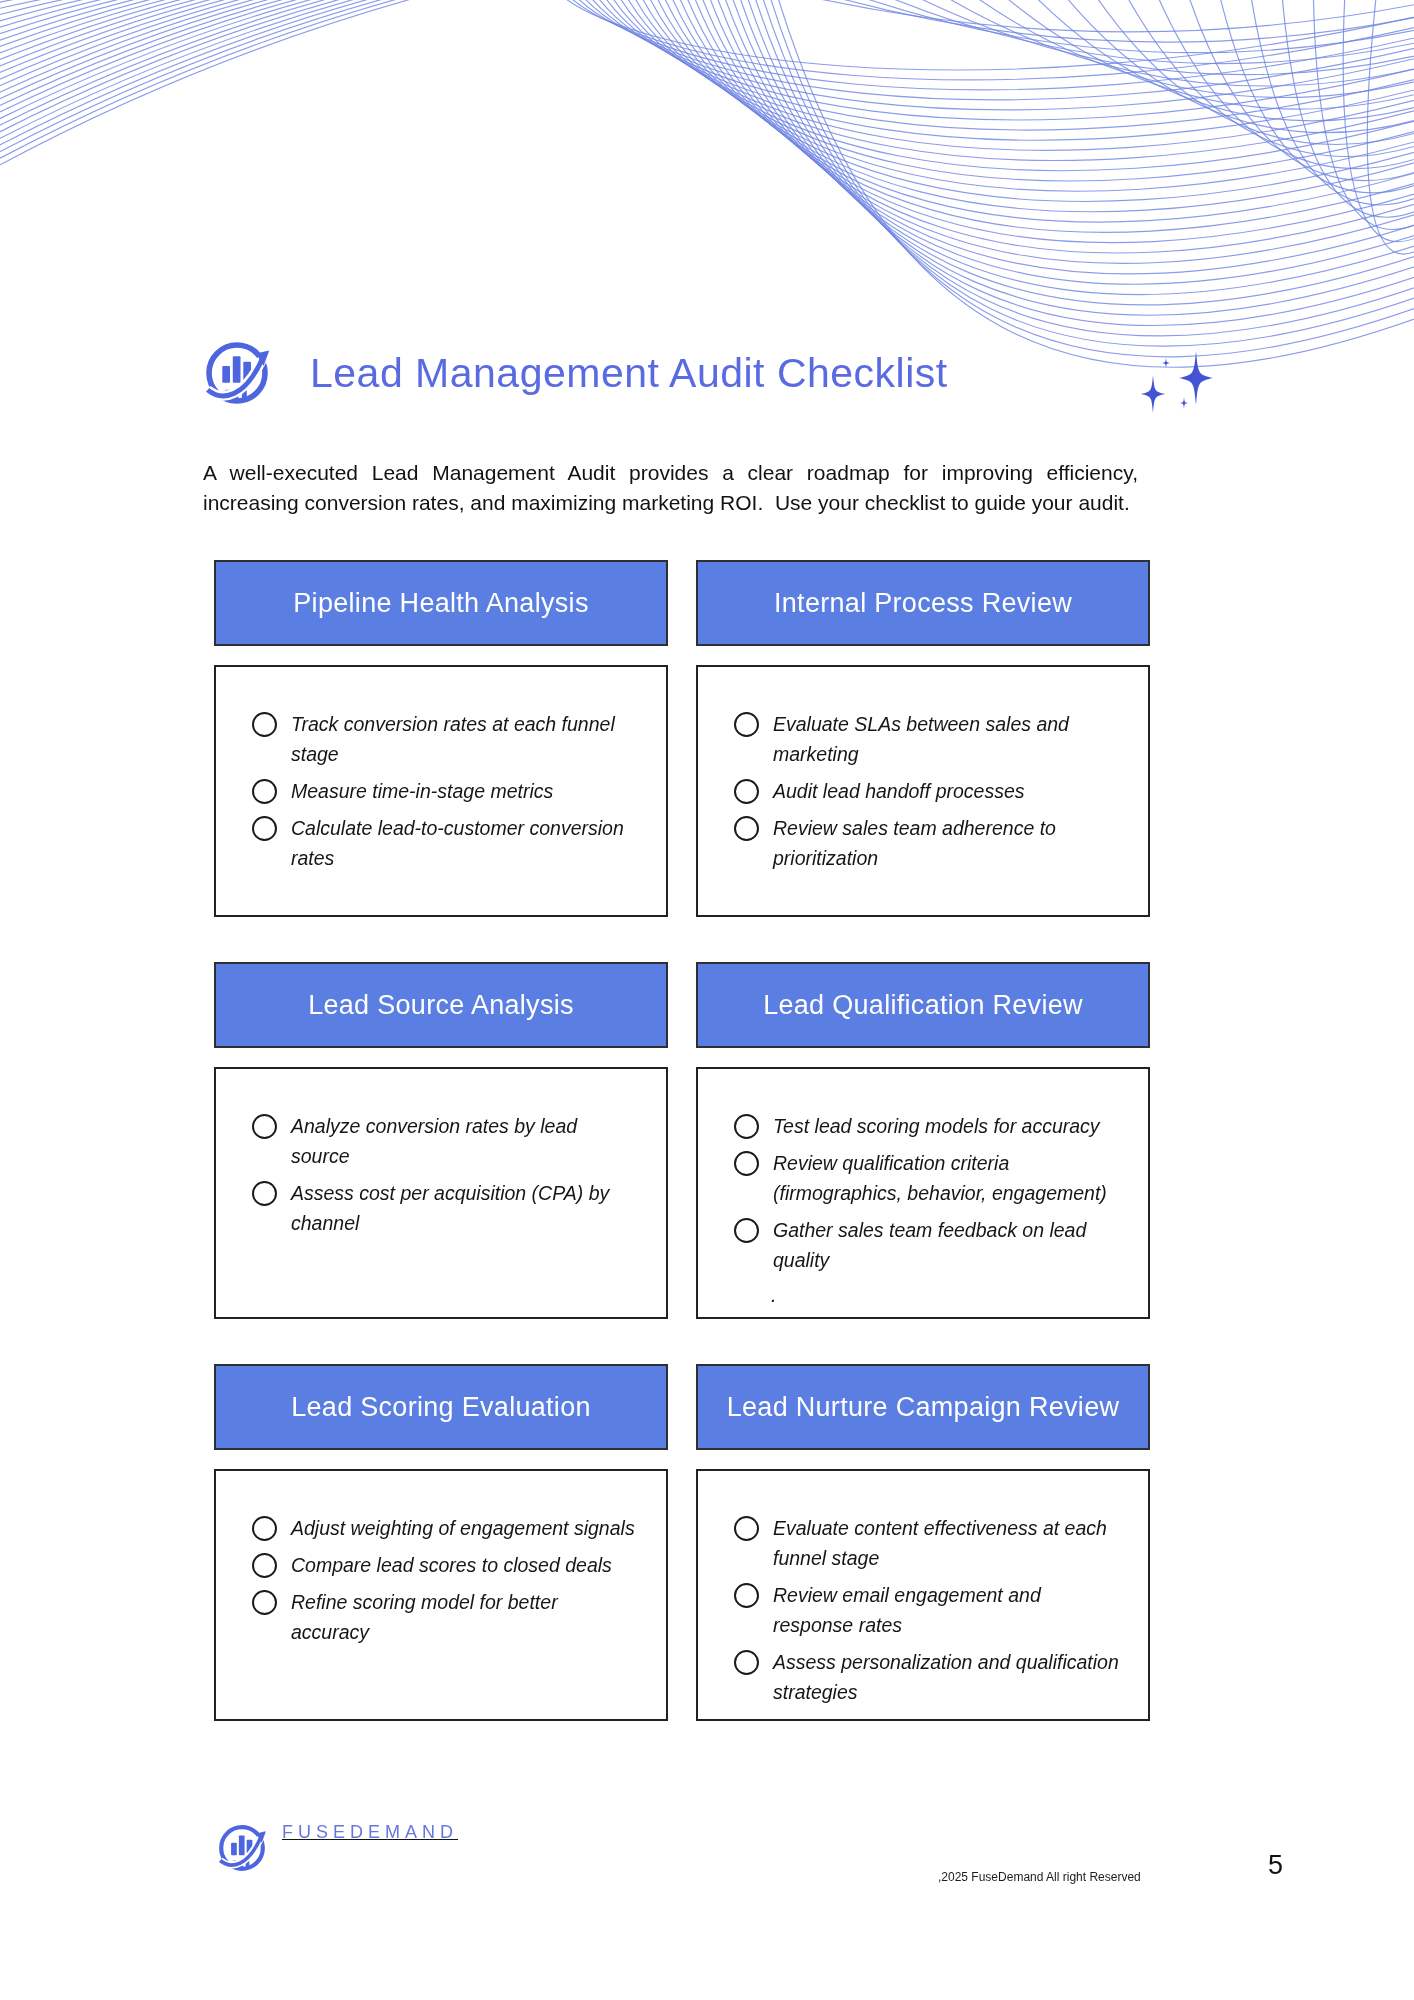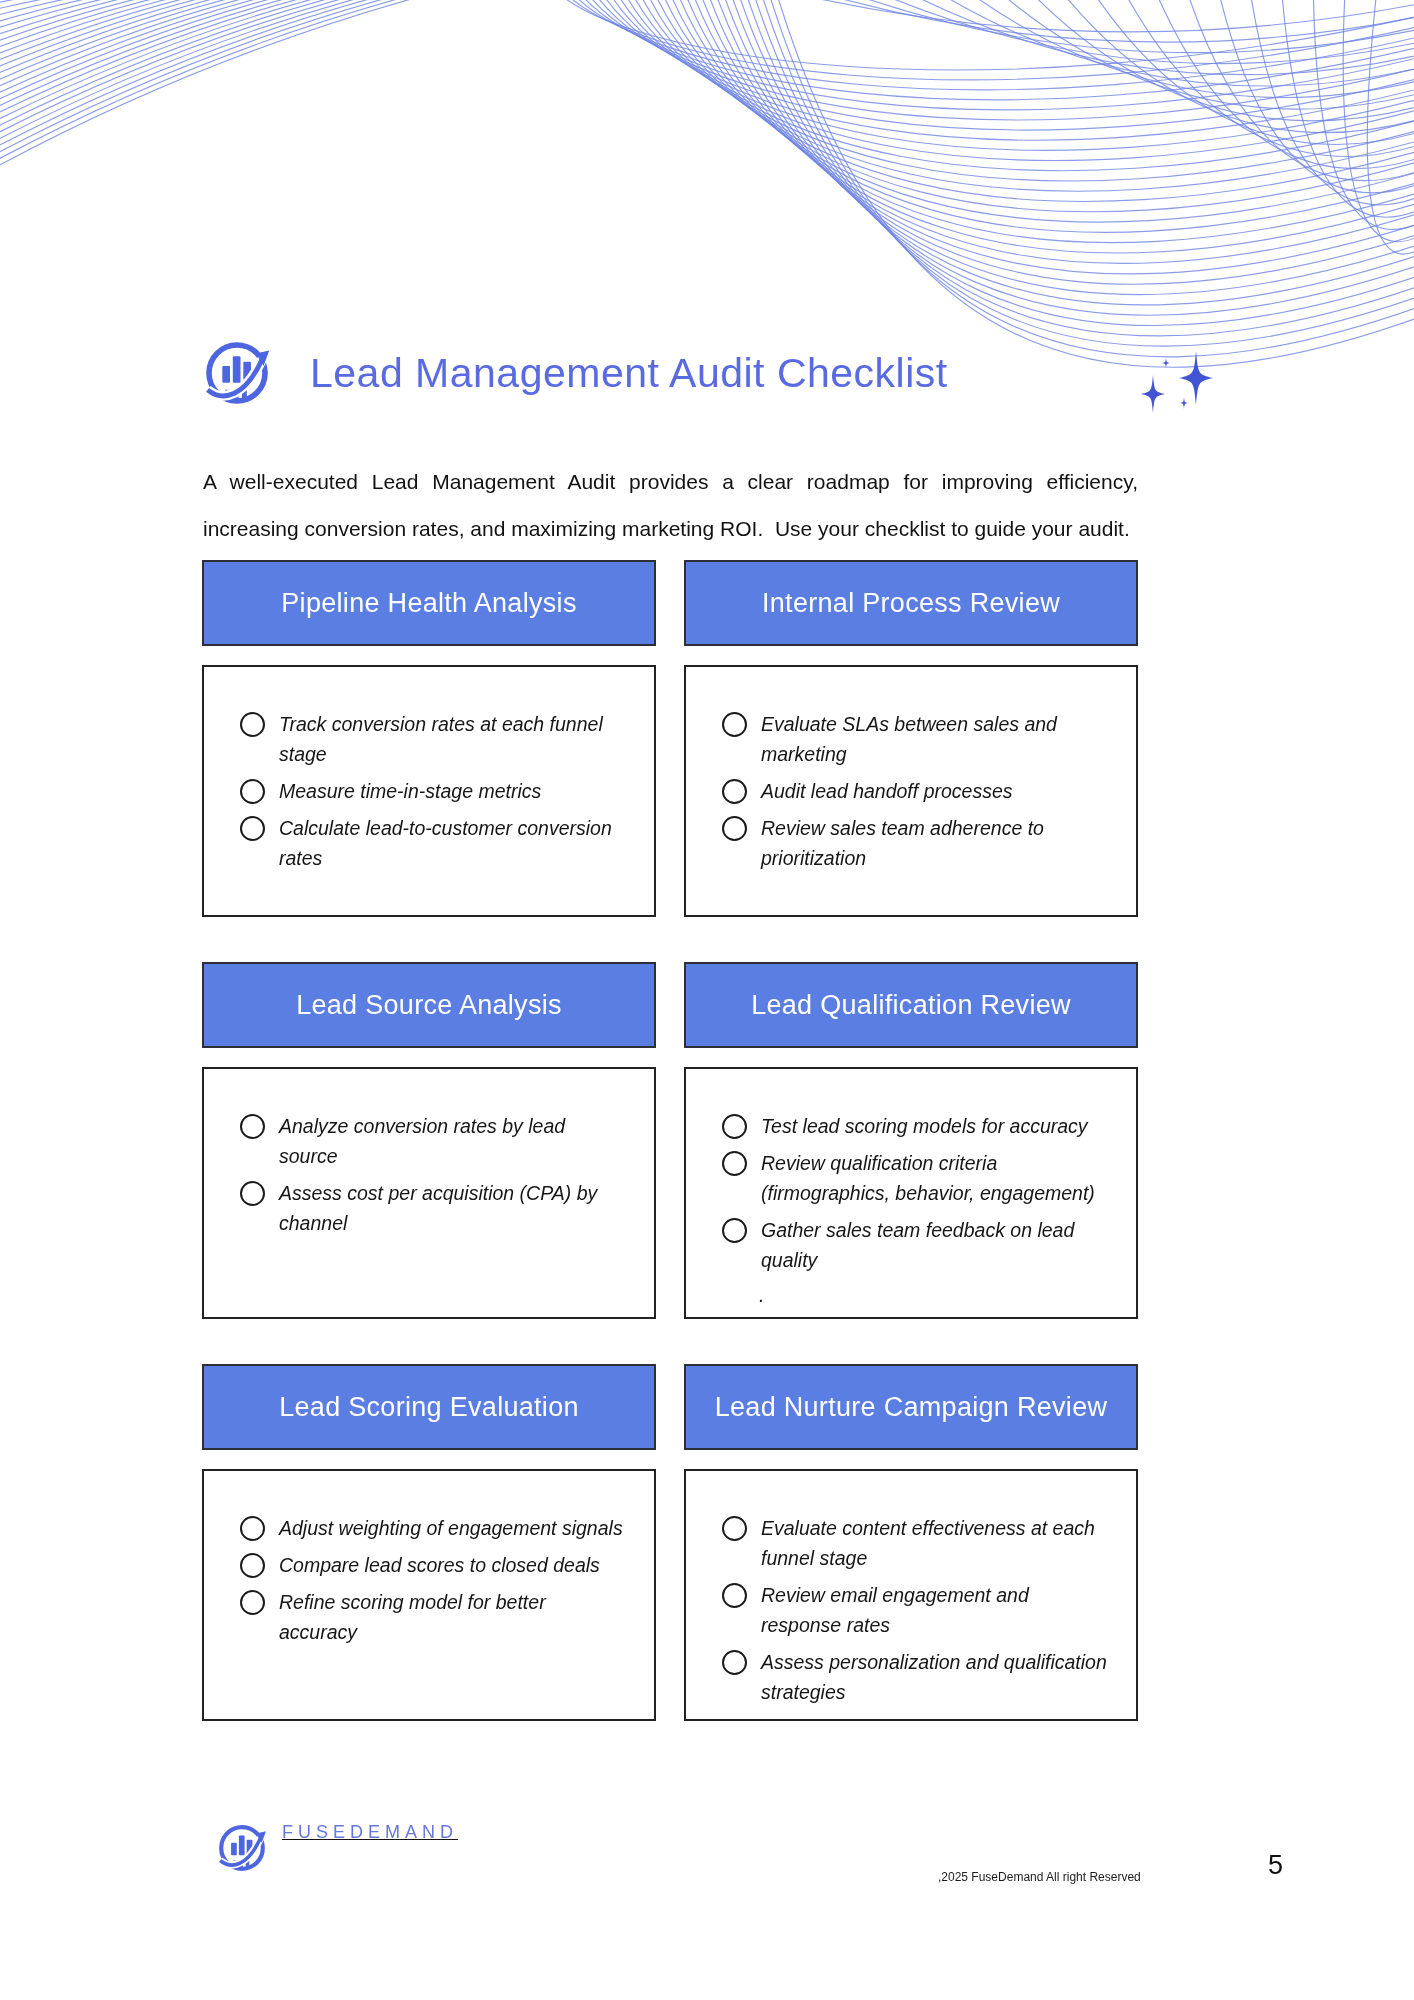--- a/index.html
+++ b/index.html
@@ -9,25 +9,25 @@
   }
   .deco{position:absolute;top:0;left:0;width:1414px;height:640px;pointer-events:none;}
   .hidden-defs{position:absolute;width:0;height:0;overflow:hidden;}
 
   .title-row{position:absolute;top:338px;left:202px;display:flex;align-items:center;}
   .logo{width:70px;height:70px;display:inline-block;}
   .page-title{margin:0 0 0 38px;font-size:41px;font-weight:400;color:#5a6be2;letter-spacing:.5px;}
 
   .intro{
     position:absolute;top:458px;left:203px;width:935px;margin:0;
-    font-size:21px;line-height:47px;color:#121212;text-align:justify;white-space:pre-wrap;
+    font-size:21px;line-height:30px;color:#121212;text-align:justify;white-space:pre-wrap;
   }
 
   .grid{
-    position:absolute;top:560px;left:202px;width:936px;
+    position:absolute;top:560px;left:214px;width:936px;
     display:grid;grid-template-columns:454px 454px;column-gap:28px;row-gap:45px;
   }
   .card{display:flex;flex-direction:column;}
   .card-header{
     height:86px;background:#5b7ee2;border:2px solid #2c2f36;box-sizing:border-box;
     display:flex;align-items:center;justify-content:center;
     color:#ffffff;font-size:27px;font-weight:400;letter-spacing:.3px;
   }
   .card-body{
     margin-top:19px;height:252px;border:2px solid #222;box-sizing:border-box;background:#fff;

